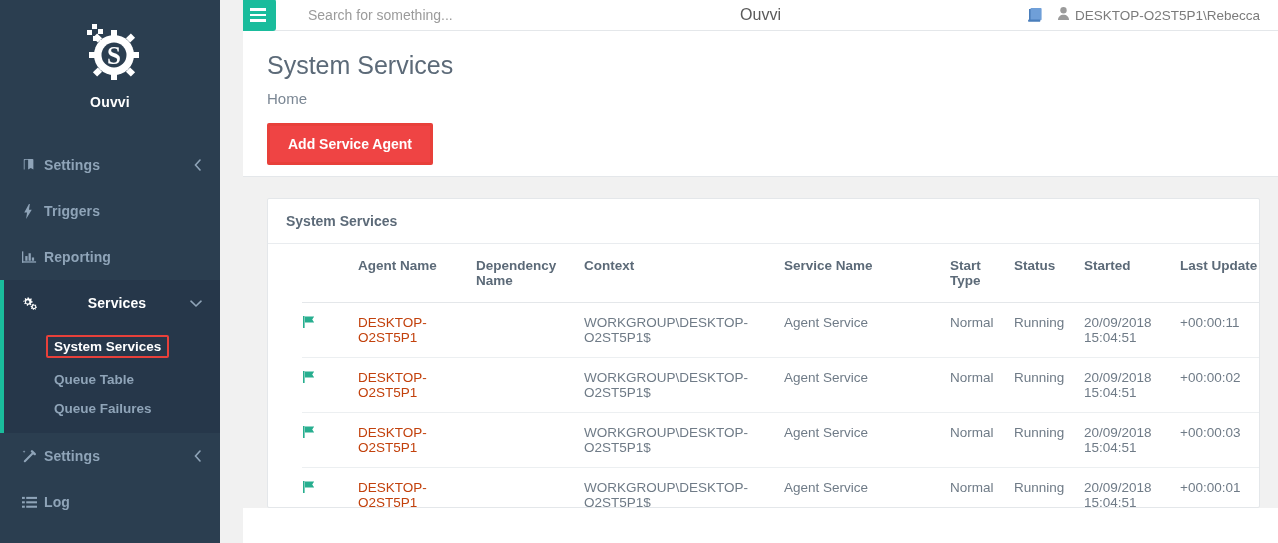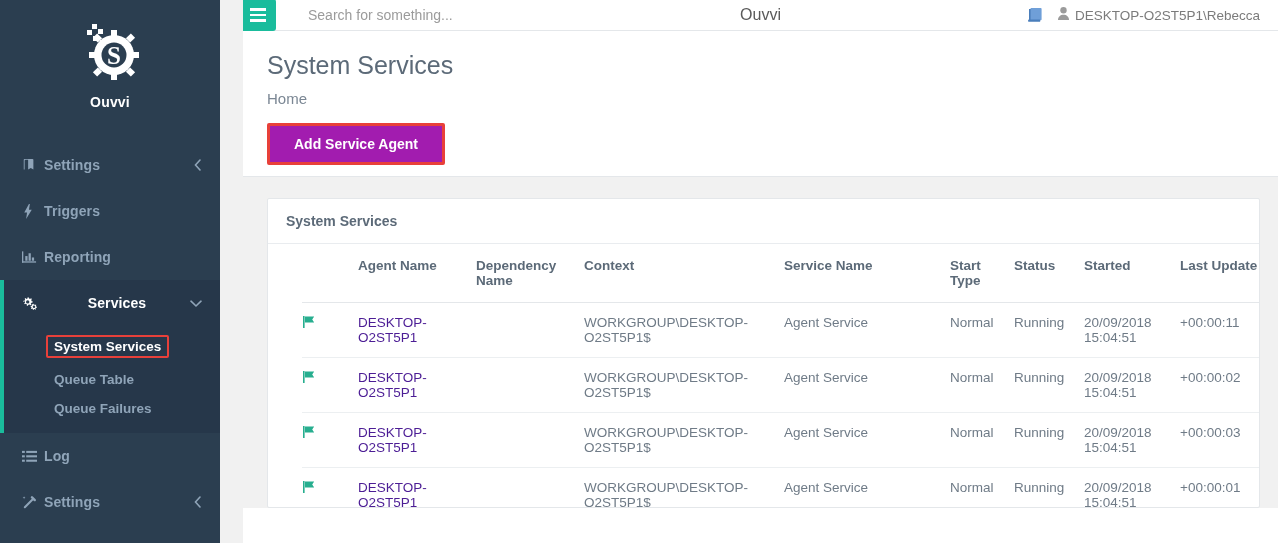--- a/index.html
+++ b/index.html
@@ -136,24 +136,24 @@
 
   .action-bar {
     margin-top: 16px;
     padding: 0 0 0 24px;
     background:#fff;
     border-bottom: 1px solid #e4e7ea;
     height: 54px;
     display:flex; align-items:flex-start;
   }
   .btn-primary {
-    background:#a21caf; color:#ffffff;
+    background:#ef4444; color:#ffffff;
     border: 3px solid #e8403a;
     font-size: 14px; font-weight: bold;
-    padding: 11px 24px;
+    padding: 11px 18px;
     border-radius: 2px;
     cursor:pointer;
     font-family: "Liberation Sans", sans-serif;
     line-height: 1;
   }
 
   .content { background:#f1f1f1; padding: 21px 18px 0 24px; height: 331px; }
   .card {
     background:#ffffff;
     border: 1px solid #e4e7ea;
@@ -178,21 +178,21 @@
     vertical-align: top;
   }
   tbody td {
     font-size: 13.5px;
     color:#6f7b87;
     padding: 12px 6px 12px 0;
     border-bottom: 1px solid #eceff1;
     vertical-align: top;
     word-break: break-word;
   }
-  td.link a { color:#4c1d95; text-decoration:none; cursor:pointer; }
+  td.link a { color:#c2410c; text-decoration:none; cursor:pointer; }
   .flag-ico { display:inline-block; }
   col.c-flag  { width: 56px; }
   col.c-agent { width: 118px; }
   col.c-dep   { width: 108px; }
   col.c-ctx   { width: 200px; }
   col.c-svc   { width: 166px; }
   col.c-start { width: 64px; }
   col.c-status{ width: 70px; }
   col.c-started{ width: 96px; }
   col.c-last  { width: 92px; }
@@ -302,51 +302,51 @@
             <span class="sub-box">System Services</span>
           </span>
           <span class="sub-item">Queue Table</span>
           <span class="sub-item">Queue Failures</span>
         </div>
       </div>
 
       <div class="nav-group">
         <div class="nav-item">
           <span class="nav-ico">
+            <svg width="15" height="15" viewBox="0 0 16 16">
+              <path d="M3 13 12 4" stroke="currentColor" stroke-width="2.2" fill="none" stroke-linecap="round"></path>
+              <path d="M10.6 2.4 13.6 5.4" stroke="currentColor" stroke-width="2.6" fill="none" stroke-linecap="round"></path>
+              <path fill="currentColor" d="M2.2 1.4l.4 1.1 1.1.4-1.1.4-.4 1.1-.4-1.1L.7 2.9l1.1-.4z"></path>
+            </svg>
+          </span>
+          <span class="nav-label">Settings</span>
+          <span class="nav-caret">
+            <svg width="9" height="12" viewBox="0 0 9 12">
+                <path d="M7 1 2.5 6 7 11" stroke="currentColor" stroke-width="1.6" fill="none" stroke-linecap="round"></path>
+              </svg>
+          </span>
+        </div>
+      </div>
+
+      <div class="nav-group">
+        <div class="nav-item">
+          <span class="nav-ico">
             <svg width="15" height="13" viewBox="0 0 16 13">
               <g fill="currentColor">
                 <rect x="0" y="0.5" width="3" height="2.2"></rect>
                   <rect x="4.5" y="0.5" width="11.5" height="2.2"></rect>
                 <rect x="0" y="5.2" width="3" height="2.2"></rect>
                   <rect x="4.5" y="5.2" width="11.5" height="2.2"></rect>
                 <rect x="0" y="9.9" width="3" height="2.2"></rect>
                   <rect x="4.5" y="9.9" width="11.5" height="2.2"></rect>
               </g>
             </svg>
           </span>
           <span class="nav-label">Log</span>
           <span class="nav-caret"></span>
-        </div>
-      </div>
-
-      <div class="nav-group">
-        <div class="nav-item">
-          <span class="nav-ico">
-            <svg width="15" height="15" viewBox="0 0 16 16">
-              <path d="M3 13 12 4" stroke="currentColor" stroke-width="2.2" fill="none" stroke-linecap="round"></path>
-              <path d="M10.6 2.4 13.6 5.4" stroke="currentColor" stroke-width="2.6" fill="none" stroke-linecap="round"></path>
-              <path fill="currentColor" d="M2.2 1.4l.4 1.1 1.1.4-1.1.4-.4 1.1-.4-1.1L.7 2.9l1.1-.4z"></path>
-            </svg>
-          </span>
-          <span class="nav-label">Settings</span>
-          <span class="nav-caret">
-            <svg width="9" height="12" viewBox="0 0 9 12">
-                <path d="M7 1 2.5 6 7 11" stroke="currentColor" stroke-width="1.6" fill="none" stroke-linecap="round"></path>
-              </svg>
-          </span>
         </div>
       </div>
 
     </nav>
   </aside>
 
   <div class="gap-col"></div>
 
   <section class="main">
 

